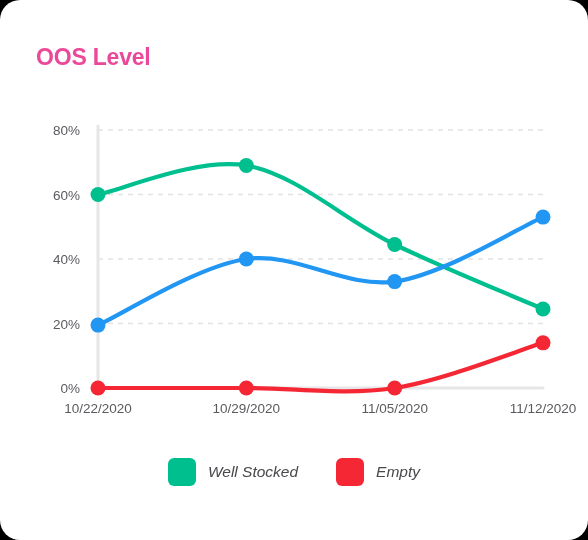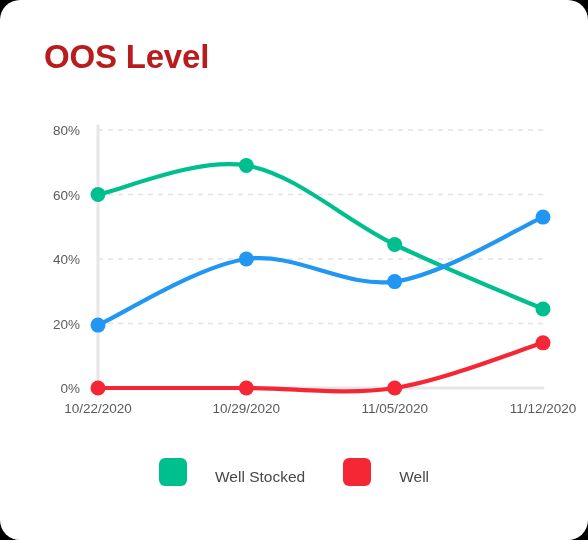--- a/index.html
+++ b/index.html
@@ -18,25 +18,25 @@
     left: 0;
     top: 0;
     width: 588px;
     height: 540px;
     background: #ffffff;
     border-radius: 20px;
     overflow: hidden;
   }
   #chart-title {
     position: absolute;
-    left: 44px;
+    left: 36px;
     top: 40px;
-    font-size: 33px;
+    font-size: 23px;
     font-weight: bold;
-    color: #b91c1c;
+    color: #ec4899;
     letter-spacing: -0.2px;
     line-height: 34px;
   }
   #plot-wrap {
     position: absolute;
     left: 0;
     top: 110px;
     width: 588px;
     height: 320px;
   }
@@ -76,22 +76,23 @@
     left: 0;
     top: 458px;
     width: 588px;
     display: flex;
     justify-content: center;
     align-items: center;
     gap: 38px;
   }
   .legend-item {
     display: flex;
-    align-items: flex-end;
-    gap: 28px;
+    align-items: center;
+    gap: 12px;
+    font-style: italic;
   }
   .legend-swatch {
     width: 28px;
     height: 28px;
     border-radius: 6px;
   }
   .legend-label {
     font-size: 15.5px;
     color: #48484d;
     white-space: nowrap;
@@ -155,17 +156,17 @@
     </svg>
   </div>
 
   <div id="legend">
       <div class="legend-item">
         <span class="legend-swatch" style="background: rgb(0, 191, 143);"></span>
         <span class="legend-label">Well Stocked</span>
       </div>
       <div class="legend-item">
         <span class="legend-swatch" style="background: rgb(245, 39, 52);"></span>
-        <span class="legend-label">Well</span>
+        <span class="legend-label">Empty</span>
       </div>
     </div>
 
 </div>
 
 </body></html>

